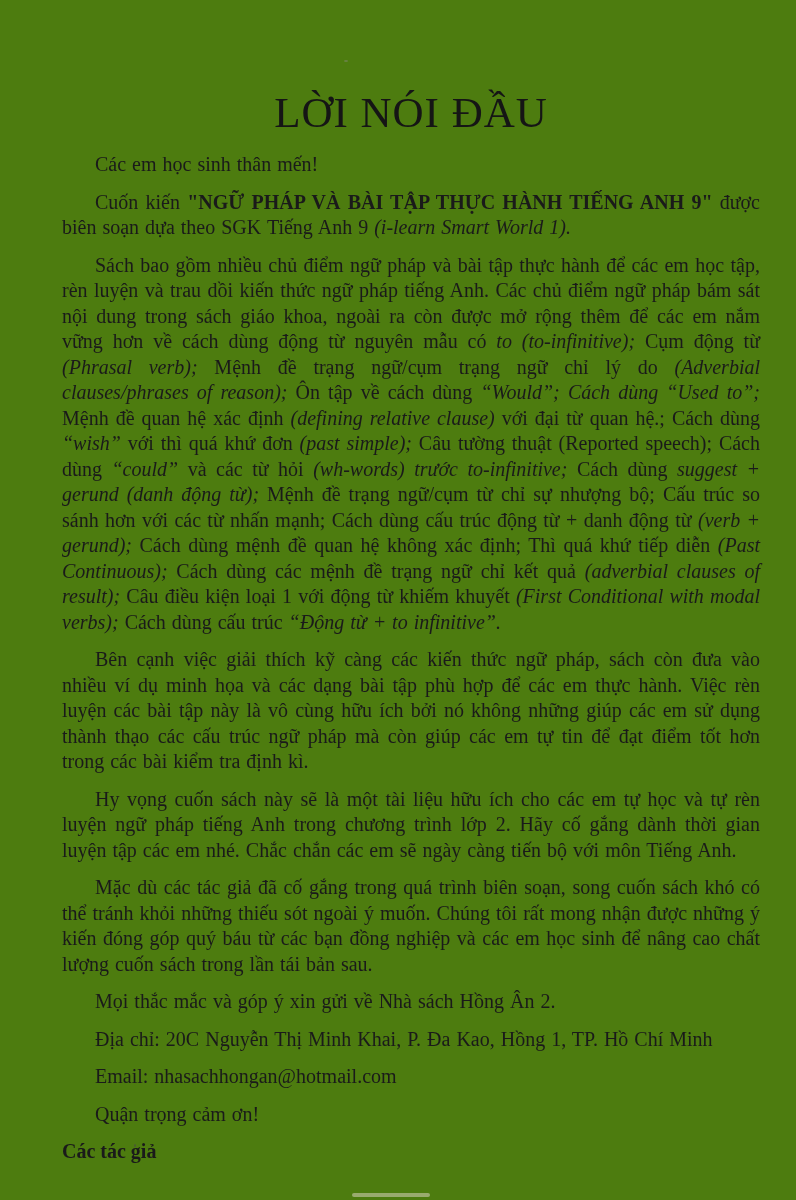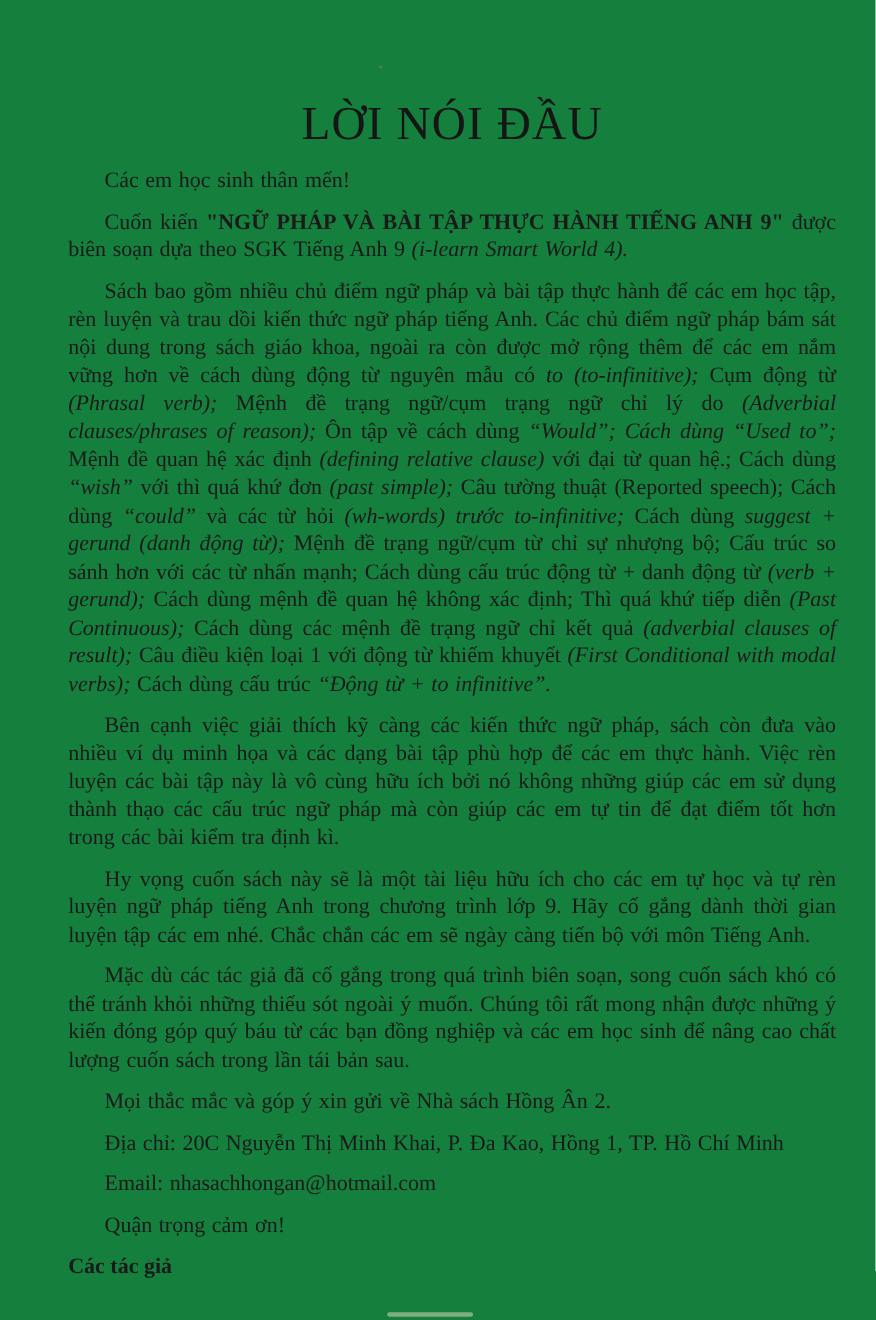--- a/index.html
+++ b/index.html
@@ -1,20 +1,20 @@
 <!DOCTYPE html>
 <html lang="vi"><head>
 <meta charset="utf-8">
 <style>
   html, body { margin: 0; padding: 0; background: #ffffff; }
   .page {
     position: relative;
     width: 796px;
     height: 1200px;
-    background: #15803d;
+    background: #4d7c0f;
     overflow: hidden;
     font-family: "Liberation Serif", "DejaVu Serif", serif;
     color: #1a1a1a;
     box-sizing: border-box;
   }
   .content {
     position: absolute;
     left: 62px;
     right: 36px;
     top: 0;
@@ -79,24 +79,24 @@
   }
 </style>
 </head>
 <body>
 
 <div class="page">
   <div class="content">
     <h1 class="title">LỜI NÓI ĐẦU</h1>
 
     <p class="para"><span>Các em học sinh thân mến!</span></p>
-    <p class="para"><span>Cuốn kiến </span><span class="b">"NGỮ PHÁP VÀ BÀI TẬP THỰC HÀNH TIẾNG ANH 9"</span><span> được biên soạn dựa theo SGK Tiếng Anh 9 </span><span class="i">(i-learn Smart World 4).</span></p>
+    <p class="para"><span>Cuốn kiến </span><span class="b">"NGỮ PHÁP VÀ BÀI TẬP THỰC HÀNH TIẾNG ANH 9"</span><span> được biên soạn dựa theo SGK Tiếng Anh 9 </span><span class="i">(i-learn Smart World 1).</span></p>
     <p class="para"><span>Sách bao gồm nhiều chủ điểm ngữ pháp và bài tập thực hành để các em học tập, rèn luyện và trau dồi kiến thức ngữ pháp tiếng Anh. Các chủ điểm ngữ pháp bám sát nội dung trong sách giáo khoa, ngoài ra còn được mở rộng thêm để các em nắm vững hơn về cách dùng động từ nguyên mẫu có </span><span class="i">to (to-infinitive);</span><span> Cụm động từ </span><span class="i">(Phrasal verb);</span><span> Mệnh đề trạng ngữ/cụm trạng ngữ chỉ lý do </span><span class="i">(Adverbial clauses/phrases of reason);</span><span> Ôn tập về cách dùng </span><span class="i">“Would”; Cách dùng “Used to”;</span><span> Mệnh đề quan hệ xác định </span><span class="i">(defining relative clause)</span><span> với đại từ quan hệ.; Cách dùng </span><span class="i">“wish”</span><span> với thì quá khứ đơn </span><span class="i">(past simple);</span><span> Câu tường thuật (Reported speech); Cách dùng </span><span class="i">“could”</span><span> và các từ hỏi </span><span class="i">(wh-words) trước to-infinitive;</span><span> Cách dùng </span><span class="i">suggest + gerund (danh động từ);</span><span> Mệnh đề trạng ngữ/cụm từ chỉ sự nhượng bộ; Cấu trúc so sánh hơn với các từ nhấn mạnh; Cách dùng cấu trúc động từ + danh động từ </span><span class="i">(verb + gerund);</span><span> Cách dùng mệnh đề quan hệ không xác định; Thì quá khứ tiếp diễn </span><span class="i">(Past Continuous);</span><span> Cách dùng các mệnh đề trạng ngữ chỉ kết quả </span><span class="i">(adverbial clauses of result);</span><span> Câu điều kiện loại 1 với động từ khiếm khuyết </span><span class="i">(First Conditional with modal verbs);</span><span> Cách dùng cấu trúc </span><span class="i">“Động từ + to infinitive”.</span></p>
     <p class="para"><span>Bên cạnh việc giải thích kỹ càng các kiến thức ngữ pháp, sách còn đưa vào nhiều ví dụ minh họa và các dạng bài tập phù hợp để các em thực hành. Việc rèn luyện các bài tập này là vô cùng hữu ích bởi nó không những giúp các em sử dụng thành thạo các cấu trúc ngữ pháp mà còn giúp các em tự tin để đạt điểm tốt hơn trong các bài kiểm tra định kì.</span></p>
-    <p class="para"><span>Hy vọng cuốn sách này sẽ là một tài liệu hữu ích cho các em tự học và tự rèn luyện ngữ pháp tiếng Anh trong chương trình lớp 9. Hãy cố gắng dành thời gian luyện tập các em nhé. Chắc chắn các em sẽ ngày càng tiến bộ với môn Tiếng Anh.</span></p>
+    <p class="para"><span>Hy vọng cuốn sách này sẽ là một tài liệu hữu ích cho các em tự học và tự rèn luyện ngữ pháp tiếng Anh trong chương trình lớp 2. Hãy cố gắng dành thời gian luyện tập các em nhé. Chắc chắn các em sẽ ngày càng tiến bộ với môn Tiếng Anh.</span></p>
     <p class="para"><span>Mặc dù các tác giả đã cố gắng trong quá trình biên soạn, song cuốn sách khó có thể tránh khỏi những thiếu sót ngoài ý muốn. Chúng tôi rất mong nhận được những ý kiến đóng góp quý báu từ các bạn đồng nghiệp và các em học sinh để nâng cao chất lượng cuốn sách trong lần tái bản sau.</span></p>
     <p class="para"><span>Mọi thắc mắc và góp ý xin gửi về Nhà sách Hồng Ân 2.</span></p>
     <p class="para"><span>Địa chỉ: 20C Nguyễn Thị Minh Khai, P. Đa Kao, Hồng 1, TP. Hồ Chí Minh</span></p>
     <p class="para"><span>Email: nhasachhongan@hotmail.com</span></p>
     <p class="para"><span>Quận trọng cảm ơn!</span></p>
 
     <div class="signature">Các tác giả</div>
   </div>
 
   <div class="artifact-smudge"></div>

